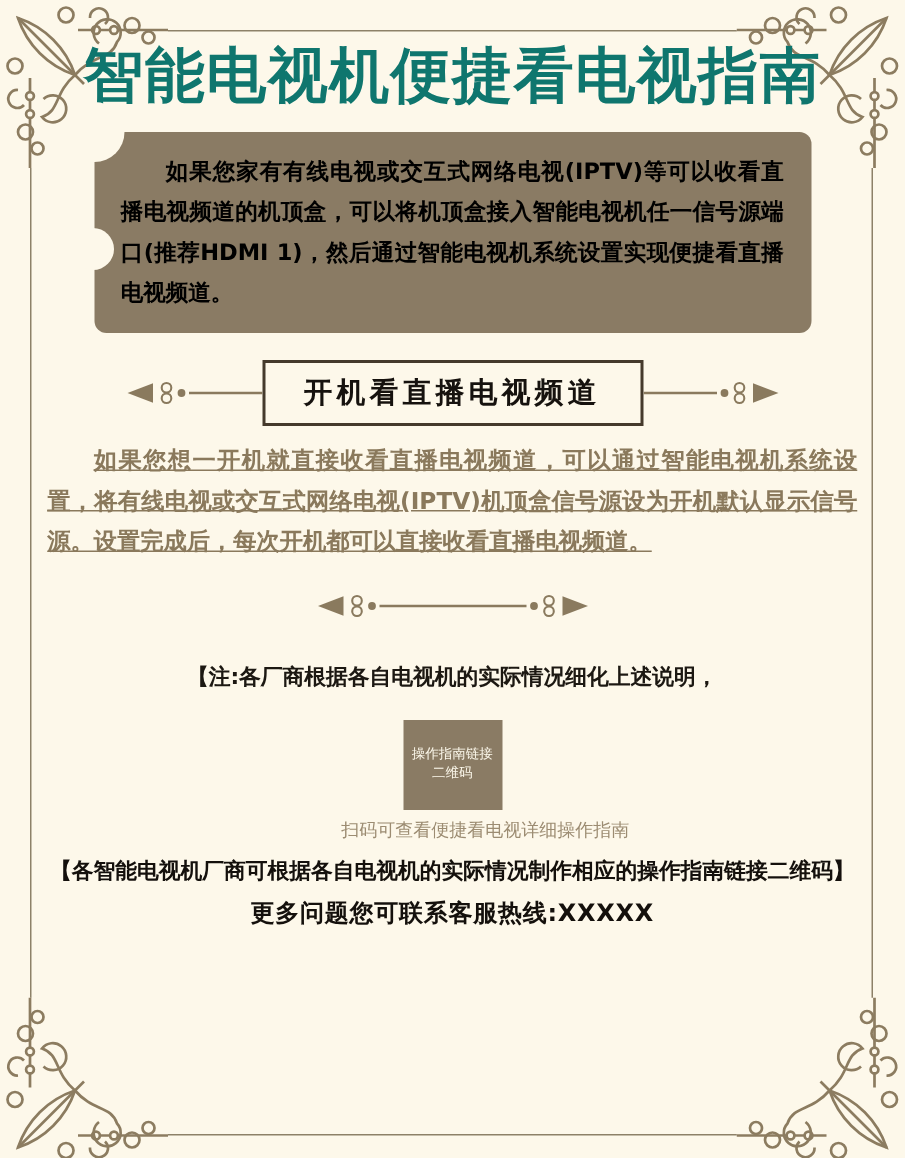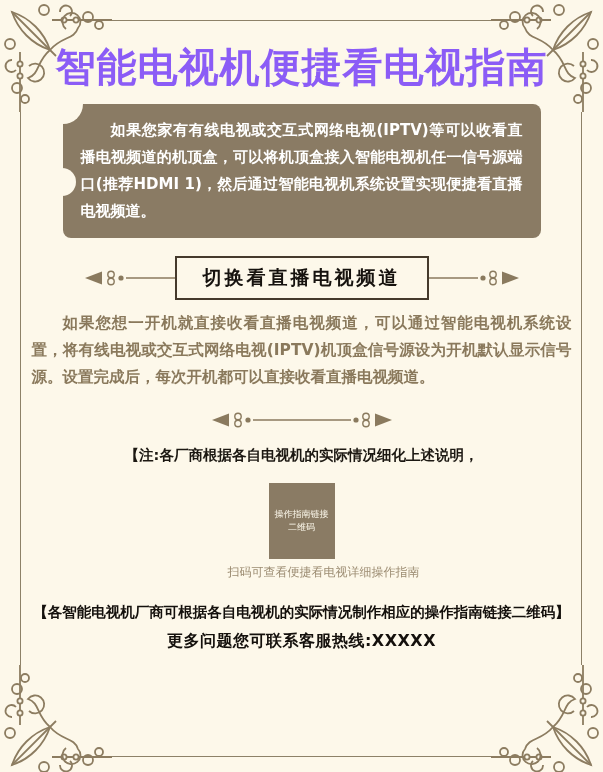--- a/index.html
+++ b/index.html
@@ -15,29 +15,29 @@
   .corner{position:absolute;width:112px;height:112px;z-index:2;}
   .corner svg{width:100%;height:100%;display:block;}
   .corner.tl{left:0;top:0;}
   .corner.tr{right:0;top:0;transform:scaleX(-1);}
   .corner.bl{left:0;bottom:-5px;transform:scaleY(-1);}
   .corner.br{right:0;bottom:-5px;transform:scale(-1,-1);}
 
   .content{position:absolute;left:0;top:0;width:603px;z-index:3;text-align:center;}
 
   .title{
-    margin-top:44px;
-    font-size:40px;font-weight:bold;color:#8b5cf6;
+    margin-top:28px;
+    font-size:40px;font-weight:bold;color:#0f766e;
     letter-spacing:1px;line-height:1.15;
   }
 
   .intro-box{
     position:relative;
     width:442px;margin:14px auto 0;
-    background:#8a7b64;color:#ffffff;
+    background:#8a7b64;color:#000000;
     border-radius:8px;
     padding:13px 18px;
     font-size:15px;font-weight:bold;line-height:1.8;
     text-align:justify;text-indent:2em;
   }
   .notch{position:absolute;background:#fdf8ea;border-radius:50%;}
   .notch.n1{width:40px;height:40px;left:-20px;top:-20px;}
   .notch.n2{width:28px;height:28px;left:-15px;top:64px;}
 
   .section-header{
@@ -48,37 +48,37 @@
     border:2px solid #453a2c;
     padding:7px 26px;
     font-size:19px;font-weight:bold;color:#16120e;
     letter-spacing:3px;white-space:nowrap;
   }
   .arrow-deco{flex:0 0 auto;display:block;}
 
   .body-para{
     width:540px;margin:10px auto 0;
     font-size:15.5px;font-weight:bold;color:#8a795c;
-    line-height:1.75;text-align:justify;text-indent:2em;
+    line-height:1.75;text-align:justify;text-indent:2em;text-decoration:underline;
   }
 
   .note{
-    margin-top:13px;
+    margin-top:26px;
     font-size:14.5px;font-weight:bold;color:#1c1812;line-height:1.55;
   }
 
   .qr-box{
-    width:66px;height:76px;margin:16px auto 0;
+    width:66px;height:60px;margin:16px auto 0;
     background:#8a7b64;color:#fdf9ec;
     font-size:9px;line-height:1.45;
     display:flex;flex-direction:column;align-items:center;justify-content:center;
   }
   .qr-caption{margin-top:5px;font-size:12px;color:#9c8c72;padding-left:44px;}
 
-  .footer1{margin-top:22px;font-size:14.5px;font-weight:bold;color:#14100c;}
+  .footer1{margin-top:9px;font-size:14.5px;font-weight:bold;color:#14100c;}
   .footer2{margin-top:9px;font-size:16px;font-weight:bold;color:#14100c;letter-spacing:.5px;}
 </style>
 </head>
 <body>
 
 <div class="frame"></div>
 
 <div class="corner tl">
   <svg viewBox="0 0 112 112" xmlns="http://www.w3.org/2000/svg">
     <rect x="0" y="0" width="112" height="112" fill="#fdf8ea"></rect>
@@ -191,21 +191,21 @@
   </div>
 
   <div class="section-header">
     <svg class="arrow-deco" width="92" height="22" viewBox="0 0 92 22">
       <polygon points="2,11 19,4.5 19,17.5" fill="#8a7a5e"></polygon>
       <circle cx="28" cy="7.5" r="3.2" stroke="#8a7a5e" stroke-width="1.4" fill="none"></circle>
       <circle cx="28" cy="14.5" r="3.2" stroke="#8a7a5e" stroke-width="1.4" fill="none"></circle>
       <circle cx="38" cy="11" r="2.6" fill="#8a7a5e"></circle>
       <line x1="43" y1="11" x2="92" y2="11" stroke="#8a7a5e" stroke-width="1.6"></line>
     </svg>
-    <div class="header-box">切换看直播电视频道</div>
+    <div class="header-box">开机看直播电视频道</div>
     <svg class="arrow-deco" width="92" height="22" viewBox="0 0 92 22" style="transform:scaleX(-1)">
       <polygon points="2,11 19,4.5 19,17.5" fill="#8a7a5e"></polygon>
       <circle cx="28" cy="7.5" r="3.2" stroke="#8a7a5e" stroke-width="1.4" fill="none"></circle>
       <circle cx="28" cy="14.5" r="3.2" stroke="#8a7a5e" stroke-width="1.4" fill="none"></circle>
       <circle cx="38" cy="11" r="2.6" fill="#8a7a5e"></circle>
       <line x1="43" y1="11" x2="92" y2="11" stroke="#8a7a5e" stroke-width="1.6"></line>
     </svg>
   </div>
   <div class="body-para">如果您想一开机就直接收看直播电视频道，可以通过智能电视机系统设置，将有线电视或交互式网络电视(IPTV)机顶盒信号源设为开机默认显示信号源。设置完成后，每次开机都可以直接收看直播电视频道。</div>
 

